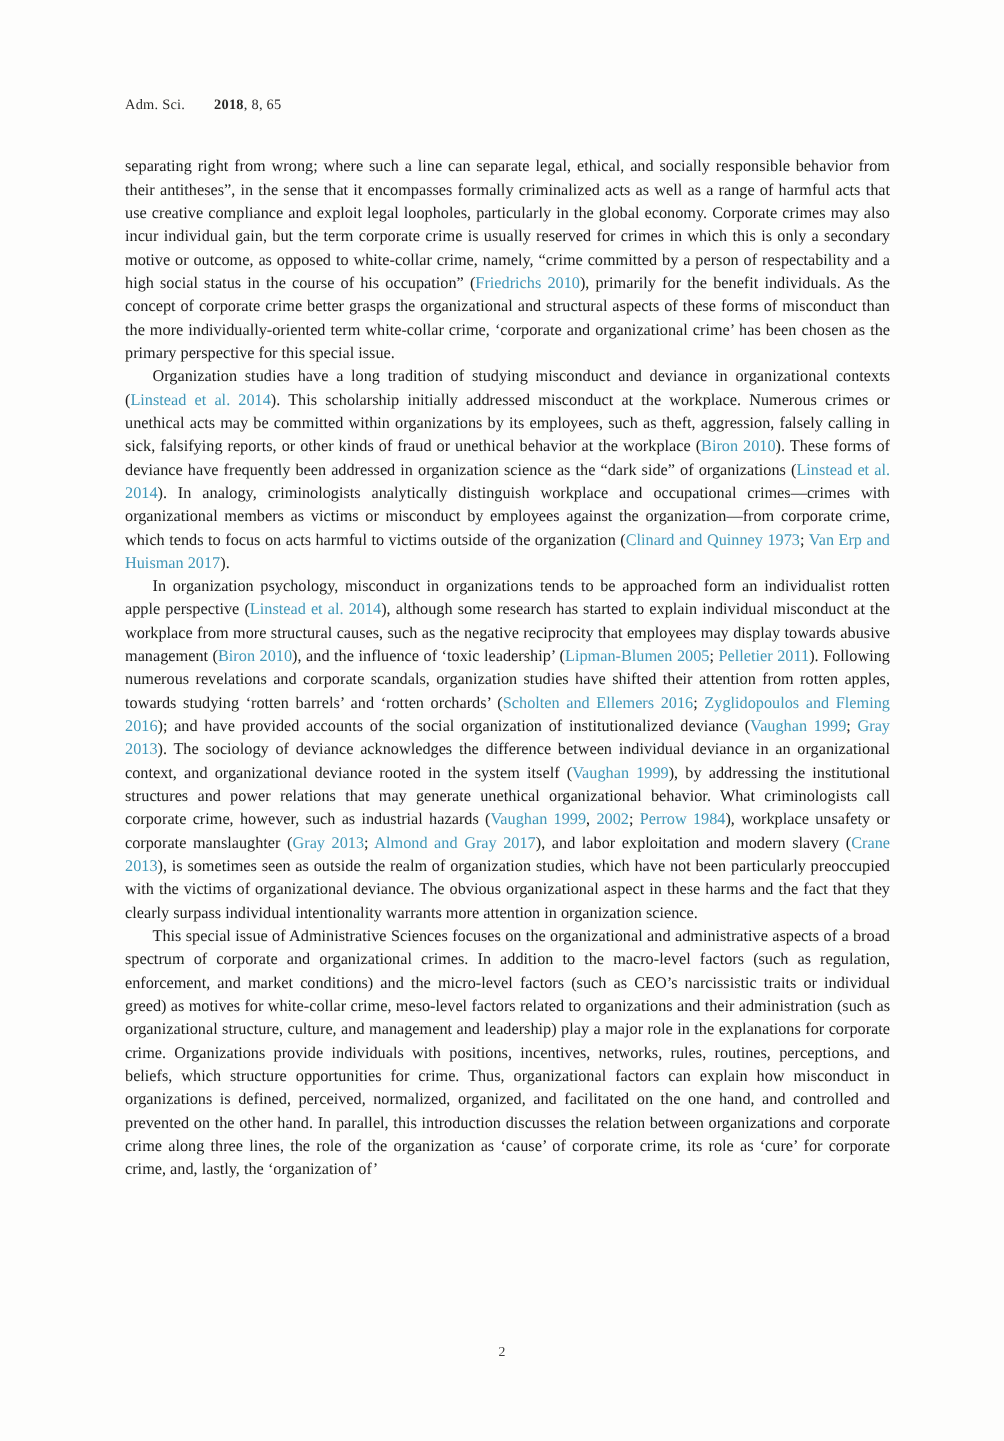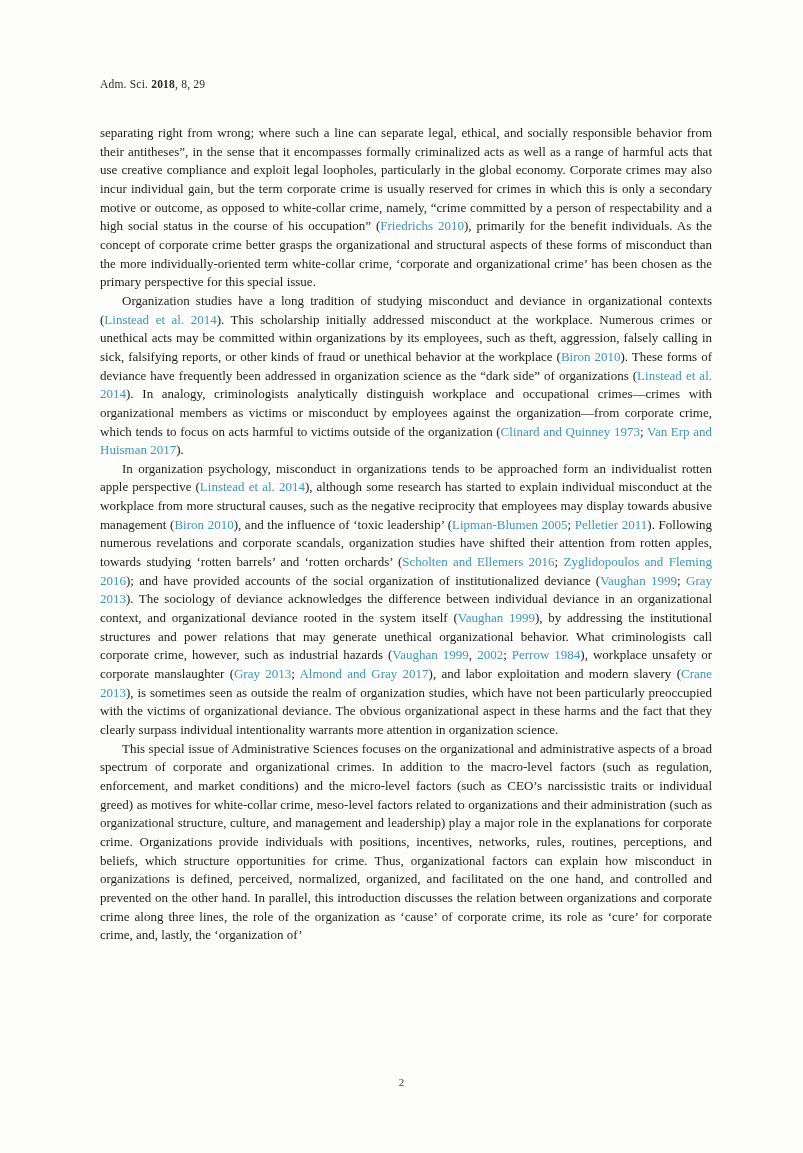--- a/index.html
+++ b/index.html
@@ -18,21 +18,21 @@
   .running-head {
     position: absolute;
     top: 78px;
     left: 100px;
     font-size: 11.5px;
     letter-spacing: 0.2px;
     color: #2a2a2a;
     white-space: nowrap;
   }
   .running-head .italic { }
-  .running-head .bold { font-weight: bold; }
+  .running-head .bold { font-weight: bold; margin-left: 20px; }
   .article-body {
     position: absolute;
     top: 124px;
     left: 100px;
     width: 612px;
     font-size: 13px;
     line-height: 18.65px;
     text-align: justify;
     color: #1c1c1c;
   }
@@ -53,21 +53,21 @@
     left: 0;
     width: 803px;
     text-align: center;
     font-size: 11px;
     color: #3a3a3a;
   }
 </style>
 </head>
 <body style="color: rgb(28, 28, 28); background: rgb(253, 253, 252);">
 
-<div class="running-head"><span class="italic">Adm. Sci. </span><span class="bold">2018</span><span class="plain">, </span><span class="italic">8</span><span class="plain">, 29</span></div>
+<div class="running-head"><span class="italic">Adm. Sci. </span><span class="bold">2018</span><span class="plain">, </span><span class="italic">8</span><span class="plain">, 65</span></div>
 
 <main class="article-body">
     <p>separating right from wrong; where such a line can separate legal, ethical, and socially responsible behavior from their antitheses”, in the sense that it encompasses formally criminalized acts as well as a range of harmful acts that use creative compliance and exploit legal loopholes, particularly in the global economy. Corporate crimes may also incur individual gain, but the term corporate crime is usually reserved for crimes in which this is only a secondary motive or outcome, as opposed to white-collar crime, namely, “crime committed by a person of respectability and a high social status in the course of his occupation” (<span class="cite">Friedrichs 2010</span>), primarily for the benefit individuals. As the concept of corporate crime better grasps the organizational and structural aspects of these forms of misconduct than the more individually-oriented term white-collar crime, ‘corporate and organizational crime’ has been chosen as the primary perspective for this special issue.</p>
     <p class="indent">Organization studies have a long tradition of studying misconduct and deviance in organizational contexts (<span class="cite">Linstead et al. 2014</span>).  This scholarship initially addressed misconduct at the workplace. Numerous crimes or unethical acts may be committed within organizations by its employees, such as theft, aggression, falsely calling in sick, falsifying reports, or other kinds of fraud or unethical behavior at the workplace (<span class="cite">Biron 2010</span>). These forms of deviance have frequently been addressed in organization science as the “dark side” of organizations (<span class="cite">Linstead et al. 2014</span>). In analogy, criminologists analytically distinguish workplace and occupational crimes—crimes with organizational members as victims or misconduct by employees against the organization—from corporate crime, which tends to focus on acts harmful to victims outside of the organization (<span class="cite">Clinard and Quinney 1973</span>; <span class="cite">Van Erp and Huisman 2017</span>).</p>
     <p class="indent">In organization psychology, misconduct in organizations tends to be approached form an individualist rotten apple perspective (<span class="cite">Linstead et al. 2014</span>), although some research has started to explain individual misconduct at the workplace from more structural causes, such as the negative reciprocity that employees may display towards abusive management (<span class="cite">Biron 2010</span>), and the influence of ‘toxic leadership’ (<span class="cite">Lipman-Blumen 2005</span>; <span class="cite">Pelletier 2011</span>).  Following numerous revelations and corporate scandals, organization studies have shifted their attention from rotten apples, towards studying ‘rotten barrels’ and ‘rotten orchards’ (<span class="cite">Scholten and Ellemers 2016</span>; <span class="cite">Zyglidopoulos and Fleming 2016</span>); and have provided accounts of the social organization of institutionalized deviance (<span class="cite">Vaughan 1999</span>; <span class="cite">Gray 2013</span>). The sociology of deviance acknowledges the difference between individual deviance in an organizational context, and organizational deviance rooted in the system itself (<span class="cite">Vaughan 1999</span>), by addressing the institutional structures and power relations that may generate unethical organizational behavior.  What criminologists call corporate crime, however, such as industrial hazards (<span class="cite">Vaughan 1999</span>, <span class="cite">2002</span>; <span class="cite">Perrow 1984</span>), workplace unsafety or corporate manslaughter (<span class="cite">Gray 2013</span>; <span class="cite">Almond and Gray 2017</span>), and labor exploitation and modern slavery (<span class="cite">Crane 2013</span>), is sometimes seen as outside the realm of organization studies, which have not been particularly preoccupied with the victims of organizational deviance. The obvious organizational aspect in these harms and the fact that they clearly surpass individual intentionality warrants more attention in organization science.</p>
     <p class="indent">This special issue of Administrative Sciences focuses on the organizational and administrative aspects of a broad spectrum of corporate and organizational crimes. In addition to the macro-level factors (such as regulation, enforcement, and market conditions) and the micro-level factors (such as CEO’s narcissistic traits or individual greed) as motives for white-collar crime, meso-level factors related to organizations and their administration (such as organizational structure, culture, and management and leadership) play a major role in the explanations for corporate crime. Organizations provide individuals with positions, incentives, networks, rules, routines, perceptions, and beliefs, which structure opportunities for crime. Thus, organizational factors can explain how misconduct in organizations is defined, perceived, normalized, organized, and facilitated on the one hand, and controlled and prevented on the other hand. In parallel, this introduction discusses the relation between organizations and corporate crime along three lines, the role of the organization as ‘cause’ of corporate crime, its role as ‘cure’ for corporate crime, and, lastly, the ‘organization of’</p>
   </main>
 
 <div class="page-number">2</div>
 

